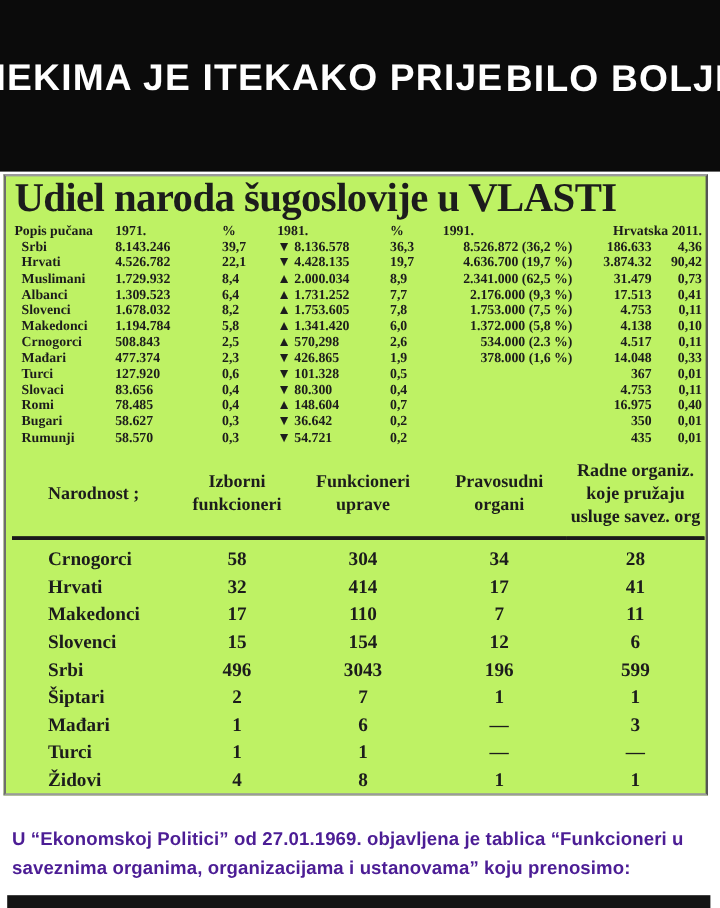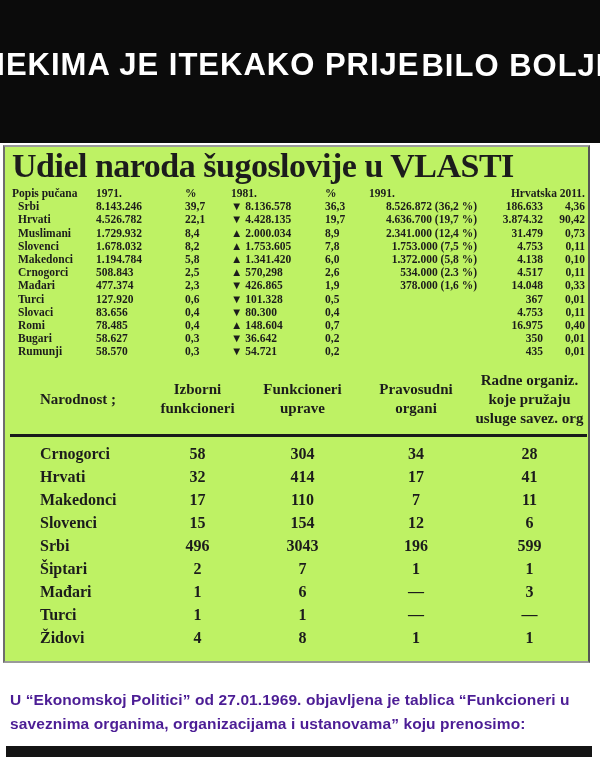--- a/index.html
+++ b/index.html
@@ -136,23 +136,33 @@
           <td class="c5">4.636.700 (19,7 %)</td>
           <td class="c6">3.874.32</td>
           <td class="c7">90,42</td>
         </tr>
         <tr>
           <td class="c0">Muslimani</td>
           <td class="c1">1.729.932</td>
           <td class="c2">8,4</td>
           <td class="c3">▲ 2.000.034</td>
           <td class="c4">8,9</td>
-          <td class="c5">2.341.000 (12,4 %)</td>
+          <td class="c5">2.341.000 (62,5 %)</td>
           <td class="c6">31.479</td>
           <td class="c7">0,73</td>
+        </tr>
+        <tr>
+          <td class="c0">Albanci</td>
+          <td class="c1">1.309.523</td>
+          <td class="c2">6,4</td>
+          <td class="c3">▲ 1.731.252</td>
+          <td class="c4">7,7</td>
+          <td class="c5">2.176.000 (9,3 %)</td>
+          <td class="c6">17.513</td>
+          <td class="c7">0,41</td>
         </tr>
         <tr>
           <td class="c0">Slovenci</td>
           <td class="c1">1.678.032</td>
           <td class="c2">8,2</td>
           <td class="c3">▲ 1.753.605</td>
           <td class="c4">7,8</td>
           <td class="c5">1.753.000 (7,5 %)</td>
           <td class="c6">4.753</td>
           <td class="c7">0,11</td>

